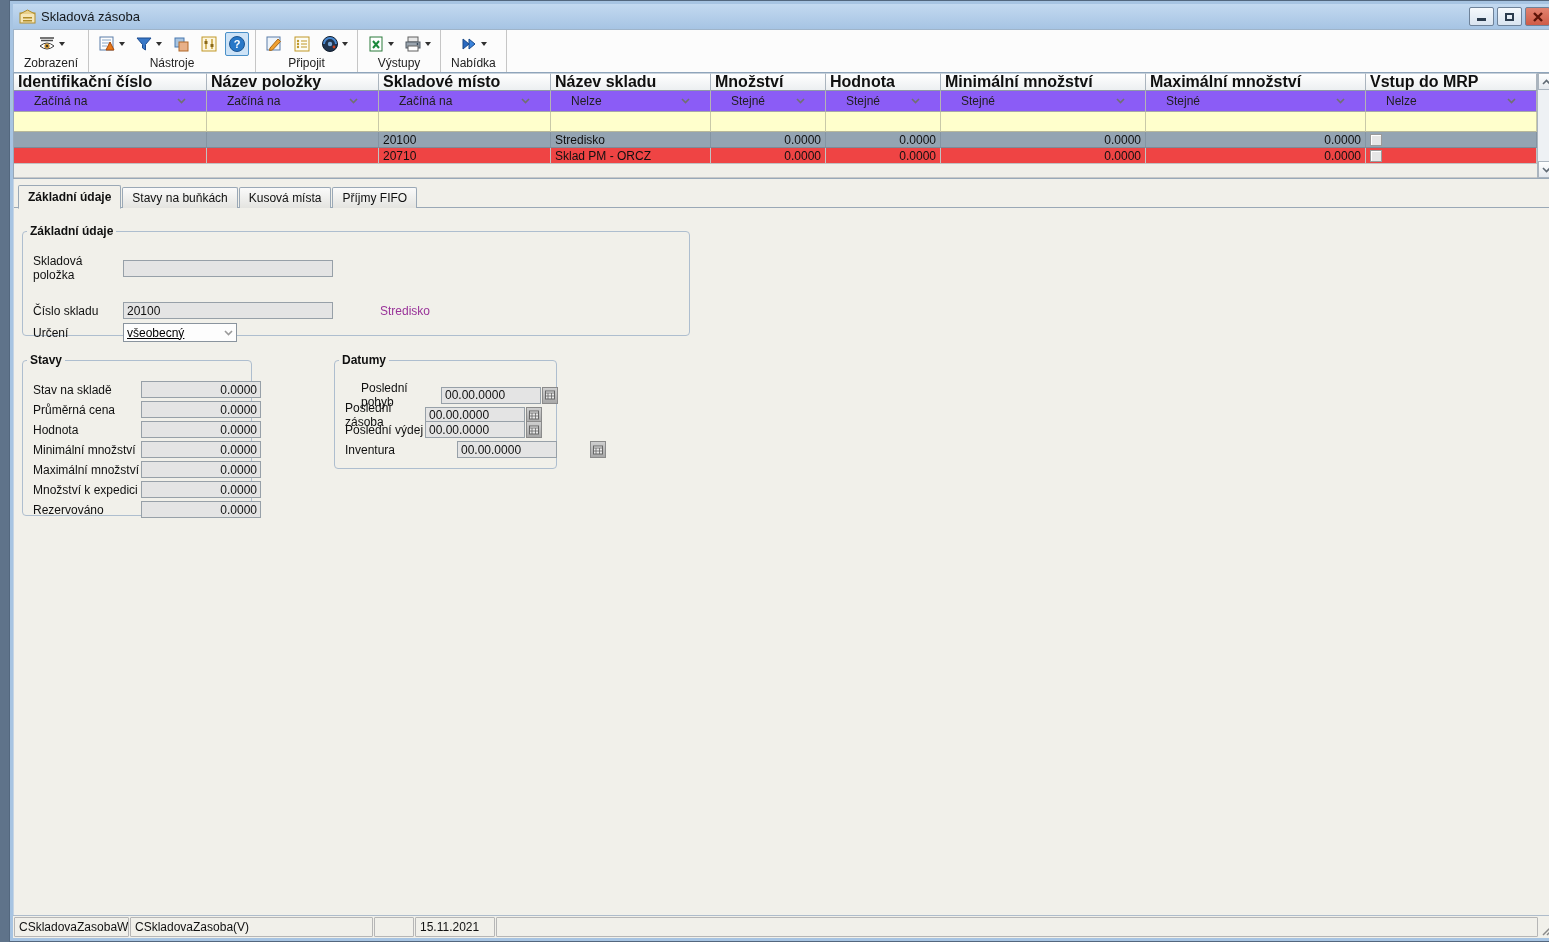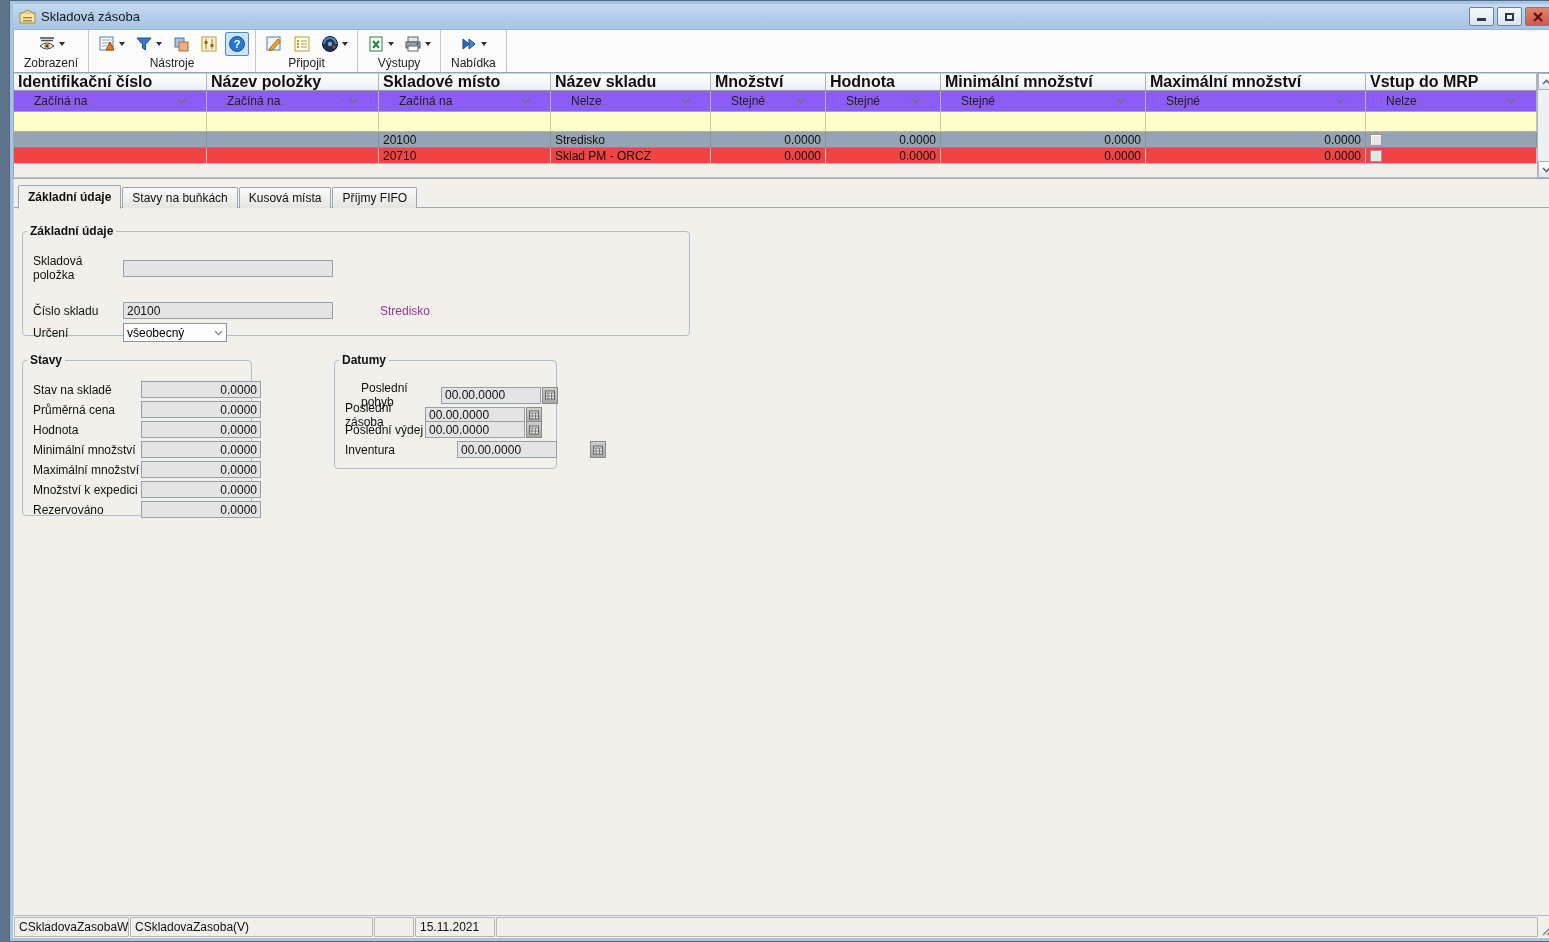--- a/index.html
+++ b/index.html
@@ -357,21 +357,21 @@
           <span class="flabel" style="width:90px;">Skladová položka</span>
           <input class="tinput" style="width: 210px;" value="">
         </div>
         <div class="frow" style="left:10px; top:64px;">
           <span class="flabel" style="width:90px;">Číslo skladu</span>
           <input class="tinput" style="width: 210px;" value="20100">
           <span class="purple" style="margin-left:47px;">Stredisko</span>
         </div>
         <div class="frow" style="left:10px; top:85px;">
           <span class="flabel" style="width:90px;">Určení</span>
-          <div class="selectbox" style="width:104px;">
+          <div class="selectbox" style="width:114px;text-decoration:underline;">
             <span>všeobecný</span>
             <svg width="9" height="6" viewBox="0 0 9 6">
                 <path d="M1 1 L4.5 4.5 L8 1" fill="none" stroke="#9a9a9a" stroke-width="1.6"></path>
               </svg>
           </div>
         </div>
       </fieldset>
 
       <fieldset class="box" style="left:8px; top:145px; width:230px; height:163px;">
         <legend>Stavy</legend>

